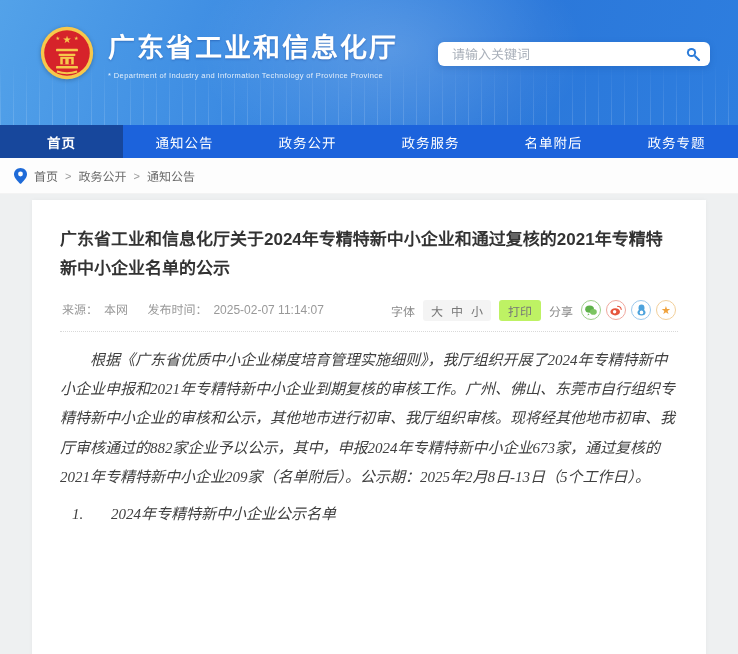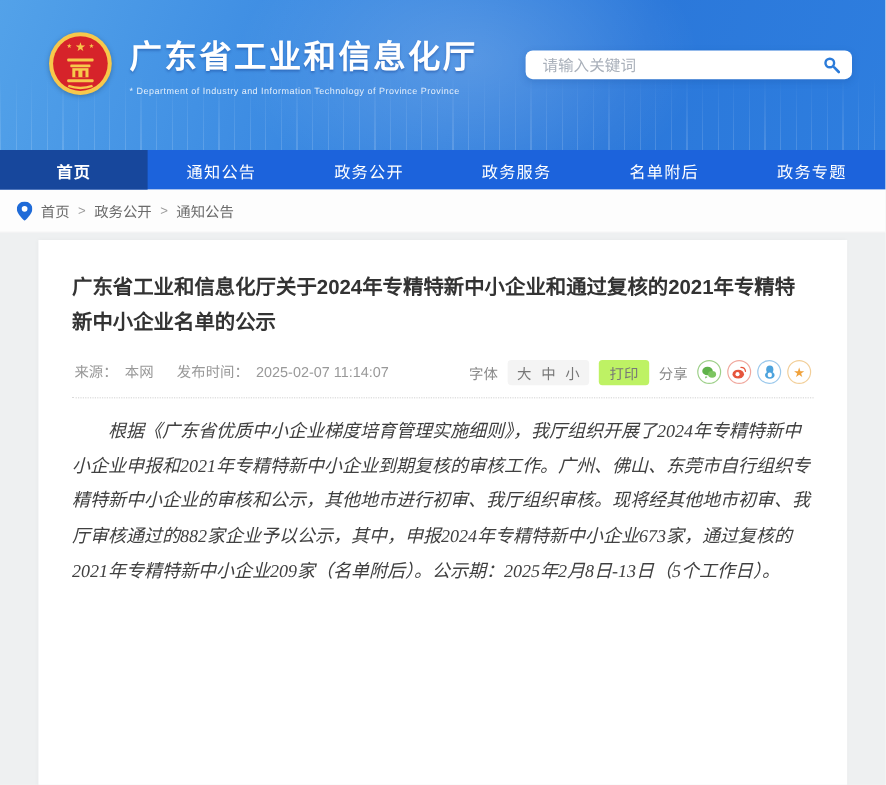--- a/index.html
+++ b/index.html
@@ -212,17 +212,23 @@
             </svg>
           </span>
           <span class="share-circle star">★</span>
         </span>
       </div>
     </div>
 
     <div class="article-body">
       <p class="indent">根据《广东省优质中小企业梯度培育管理实施细则》，我厅组织开展了2024年专精特新中小企业申报和2021年专精特新中小企业到期复核的审核工作。广州、佛山、东莞市自行组织专精特新中小企业的审核和公示，其他地市进行初审、我厅组织审核。现将经其他地市初审、我厅审核通过的882家企业予以公示，其中，申报2024年专精特新中小企业673家，通过复核的2021年专精特新中小企业209家（名单附后）。公示期：2025年2月8日-13日（5个工作日）。</p>
 
+      <div class="attachments">
+        <div class="att-row">
+          <span class="att-num">1.</span><a class="att-link" href="#">2024年专精特新中小企业公示名单</a>
+        </div>
+
+      </div>
 
     </div>
 
   </main>
 </div>
 
 </body></html>

